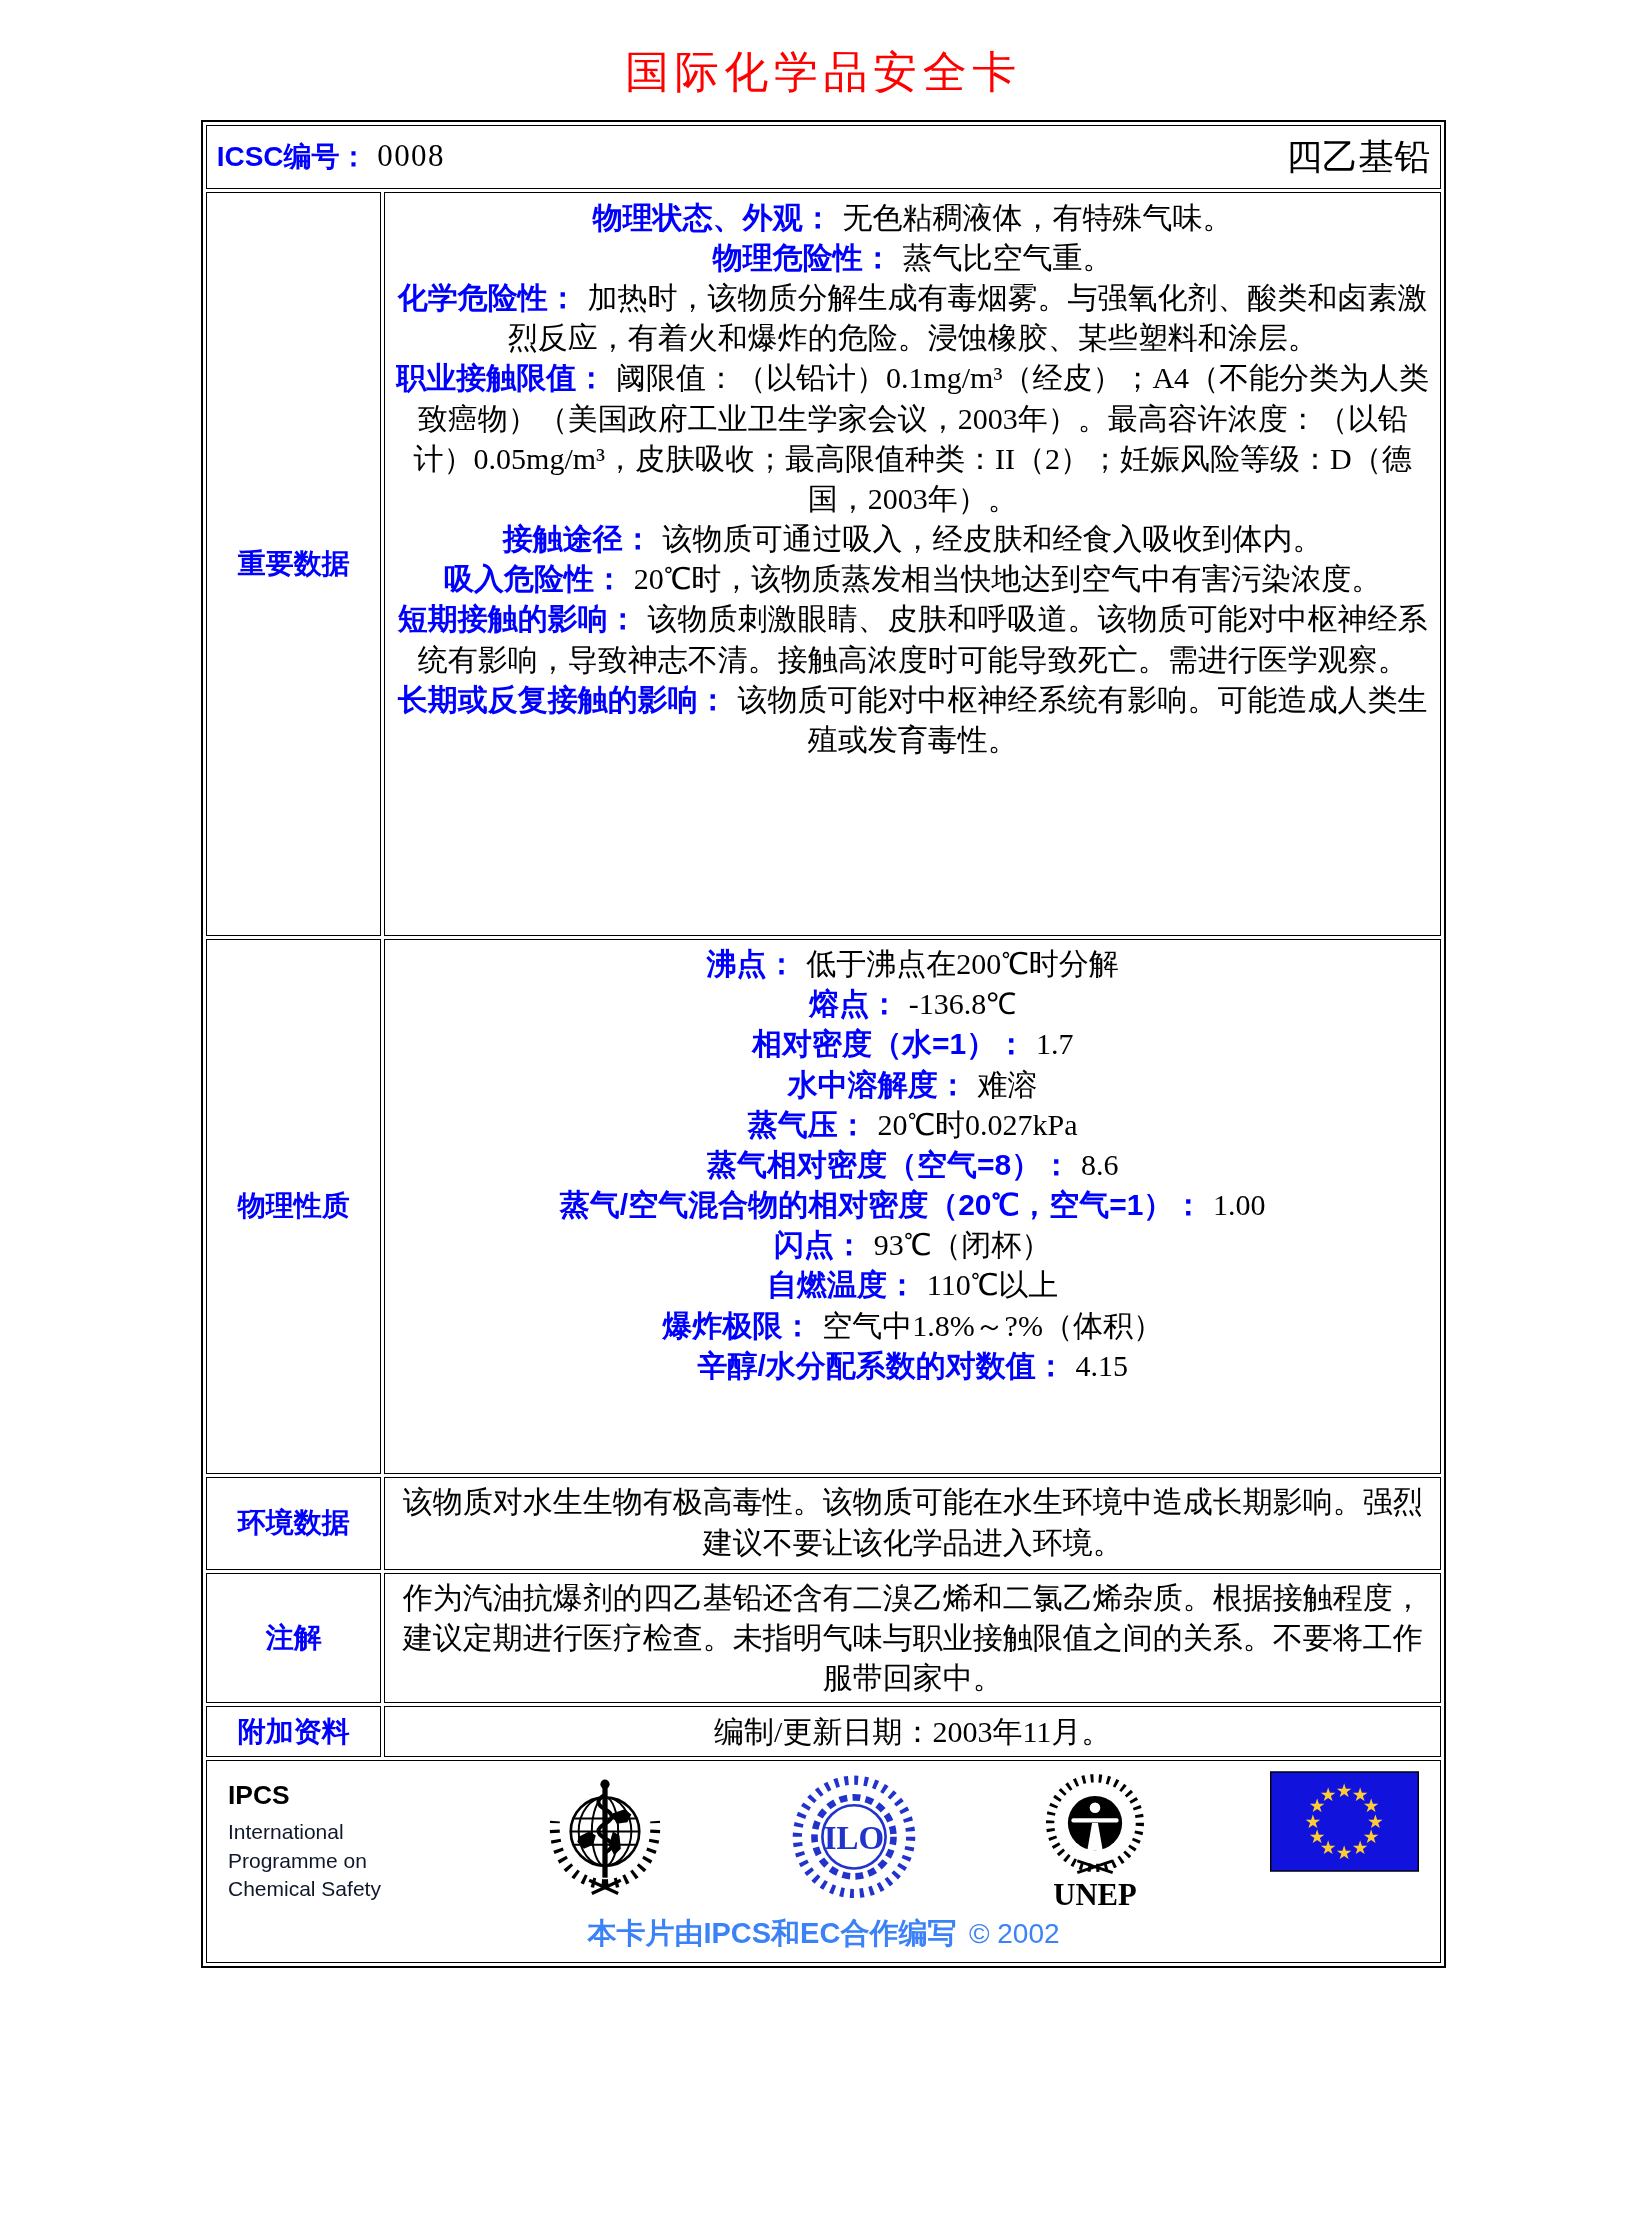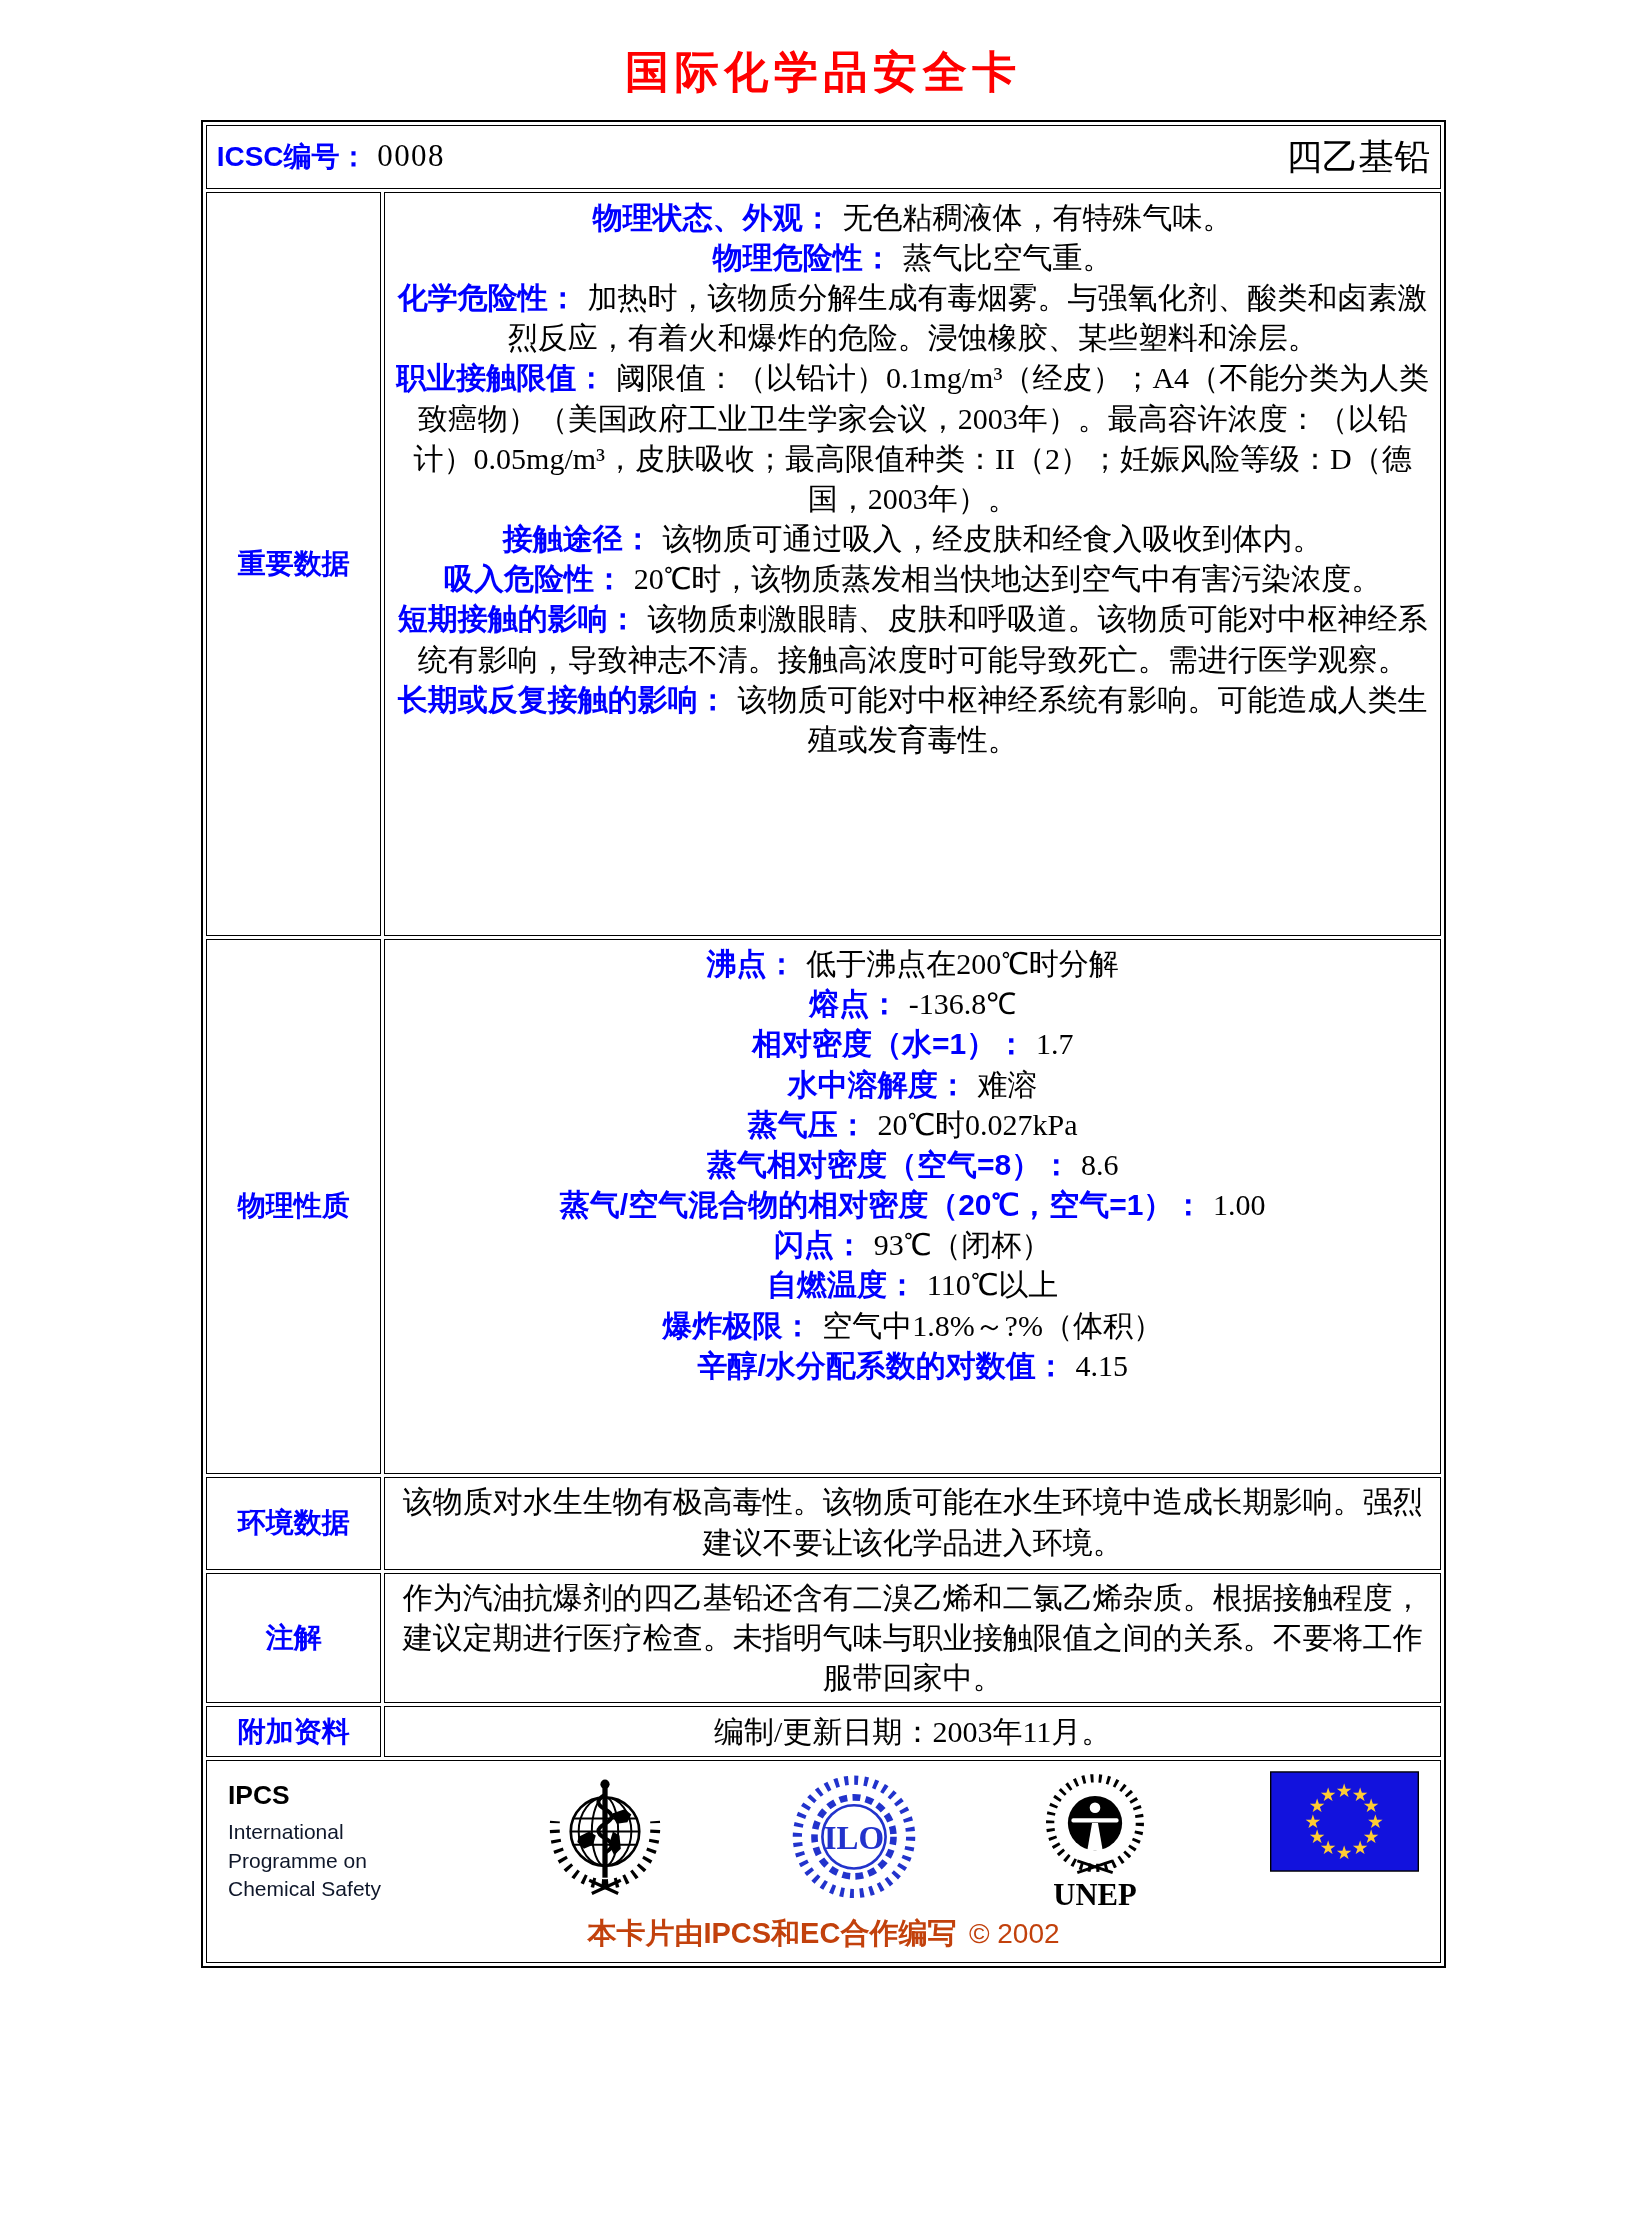--- a/index.html
+++ b/index.html
@@ -11,21 +11,21 @@
     font-family:"Liberation Serif", serif;
     color:#000;
     overflow:hidden;
   }
   .title{
     padding-top:43px;
     width:1245px;
     margin:0 auto 18px 201px;
     text-align:center;
     font-family:"Liberation Sans", sans-serif;
-    font-weight:700;
+    font-weight:400;
     font-size:44px;
     letter-spacing:5.6px;
     color:#FF0000;
   }
   table.card{
     margin-left:201px;
     width:1245px;
     border:2.8px solid #000;
     border-collapse:separate;
     border-spacing:3.5px;
@@ -82,21 +82,21 @@
     font-family:"Liberation Sans", sans-serif;
     font-size:21px;line-height:1.35;color:#0f172a;
     white-space:pre-line;margin-top:7px;
   }
   .unep-wrap{display:flex;flex-direction:column;align-items:center;}
   .credit-line{
     text-align:center;
     margin-top:4.2px;
     font-family:"Liberation Sans", sans-serif;
     font-weight:bold;
-    color:#c2410c;
+    color:#3b82f6;
     font-size:29px;
   }
   .credit-year{font-weight:normal;margin-left:12.5px;font-size:28px;}
   td.legal-cell{height:67px;font-size:28px;padding-top:11px;}
   .legal-label{
     font-family:"Liberation Sans", sans-serif;
     font-weight:bold;color:#000;font-size:26.4px;margin-right:8.3px;
   }
 </style>
 </head>

